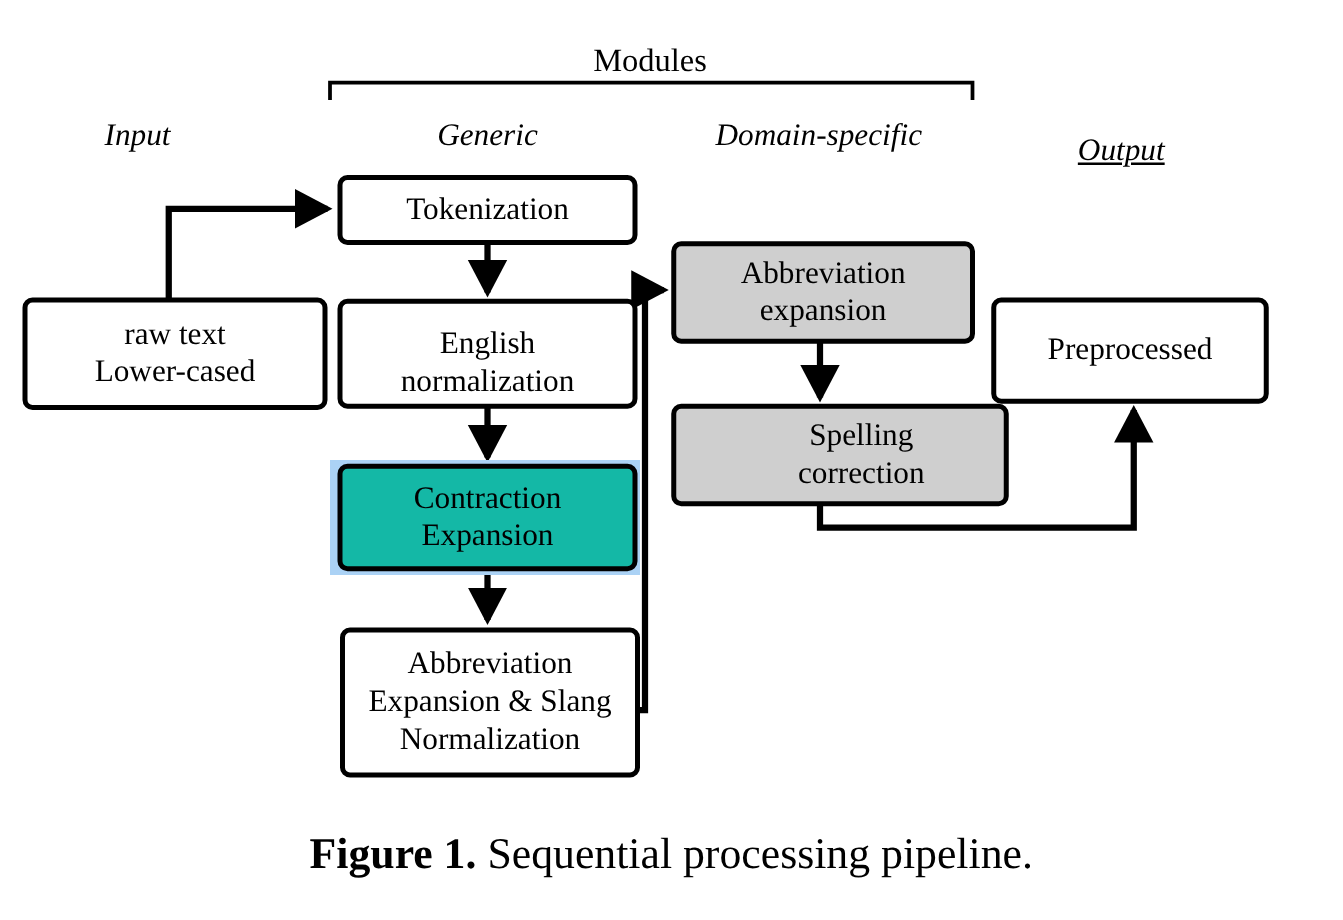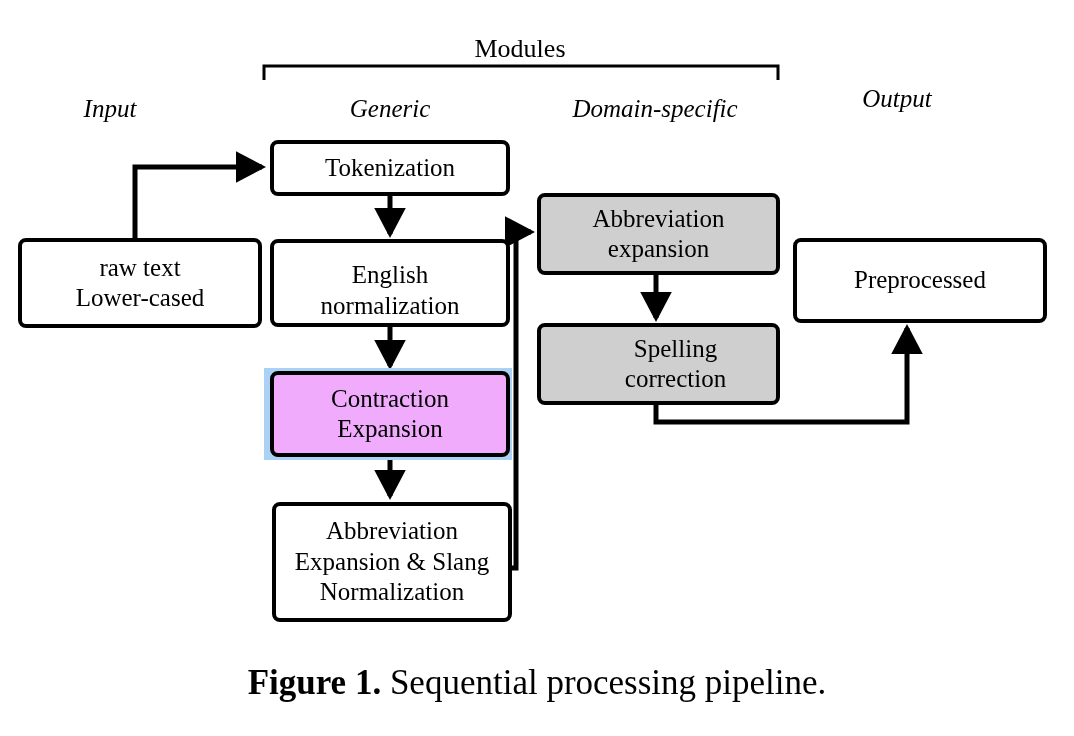--- a/index.html
+++ b/index.html
@@ -55,21 +55,21 @@
     background: #ffffff;
     display: flex;
     align-items: center;
     justify-content: center;
     text-align: center;
     font-size: 25px;
     line-height: 1.22;
     padding: 2px 6px;
   }
   .node.gray { background: #cfcfcf; }
-  .node.blue { background: #f0abfc; }
+  .node.blue { background: #14b8a6; }
   
   .highlight {
     position: absolute;
     background: #abd2f5;
   }
   .node-text { display: block; }
   
   #caption {
     position: absolute;
     left: 0;
@@ -84,21 +84,21 @@
 </head>
 <body>
 
 <div id="figure">
 
   <div class="group-label" style="left:520px; top:36px;">Modules</div>
 
   <div class="col-label" style="left:110px; top:96px;">Input</div>
   <div class="col-label" style="left:390px; top:96px;">Generic</div>
   <div class="col-label" style="left:655px; top:96px;">Domain-specific</div>
-  <div class="col-label" style="left:897px; top:86px;">Output</div>
+  <div class="col-label" style="left:897px; top:108px;text-decoration:underline;">Output</div>
 
   <svg id="wires" viewBox="0 0 1074 736">
     <defs>
       <marker id="arrowhead" markerWidth="7" markerHeight="7" refX="5.2" refY="3.5" orient="auto" markerUnits="strokeWidth">
         <path d="M0,0.35 L6,3.5 L0,6.65 z" fill="#000000"></path>
       </marker>
     </defs>
 
     <path d="M264,80 L264,66 L778,66 L778,80" fill="none" stroke="#000000" stroke-width="3"></path>
 
@@ -154,28 +154,28 @@
     </div>
   </div>
 
   <div class="node gray" style="left:537px; top:193px; width:243px; height:82px;">
     <div>
       <span class="node-text">Abbreviation</span>
       <span class="node-text">expansion</span>
     </div>
   </div>
 
-  <div class="node gray" style="left:537px; top:323px; width:243px; height:82px;padding-left:40px;">
+  <div class="node gray" style="left:537px; top:323px; width:270px; height:82px;padding-left:40px;">
     <div>
       <span class="node-text">Spelling</span>
       <span class="node-text">correction</span>
     </div>
   </div>
 
-  <div class="node" style="left:793px; top:238px; width:254px; height:85px;">
+  <div class="node" style="left:793px; top:238px; width:222px; height:85px;">
     <div>
       <span class="node-text">Preprocessed</span>
     </div>
   </div>
 
   <div id="caption" style="top:665px;">
     <span class="fig-num">Figure 1.</span><span> Sequential processing pipeline.</span>
   </div>
 
 </div>

